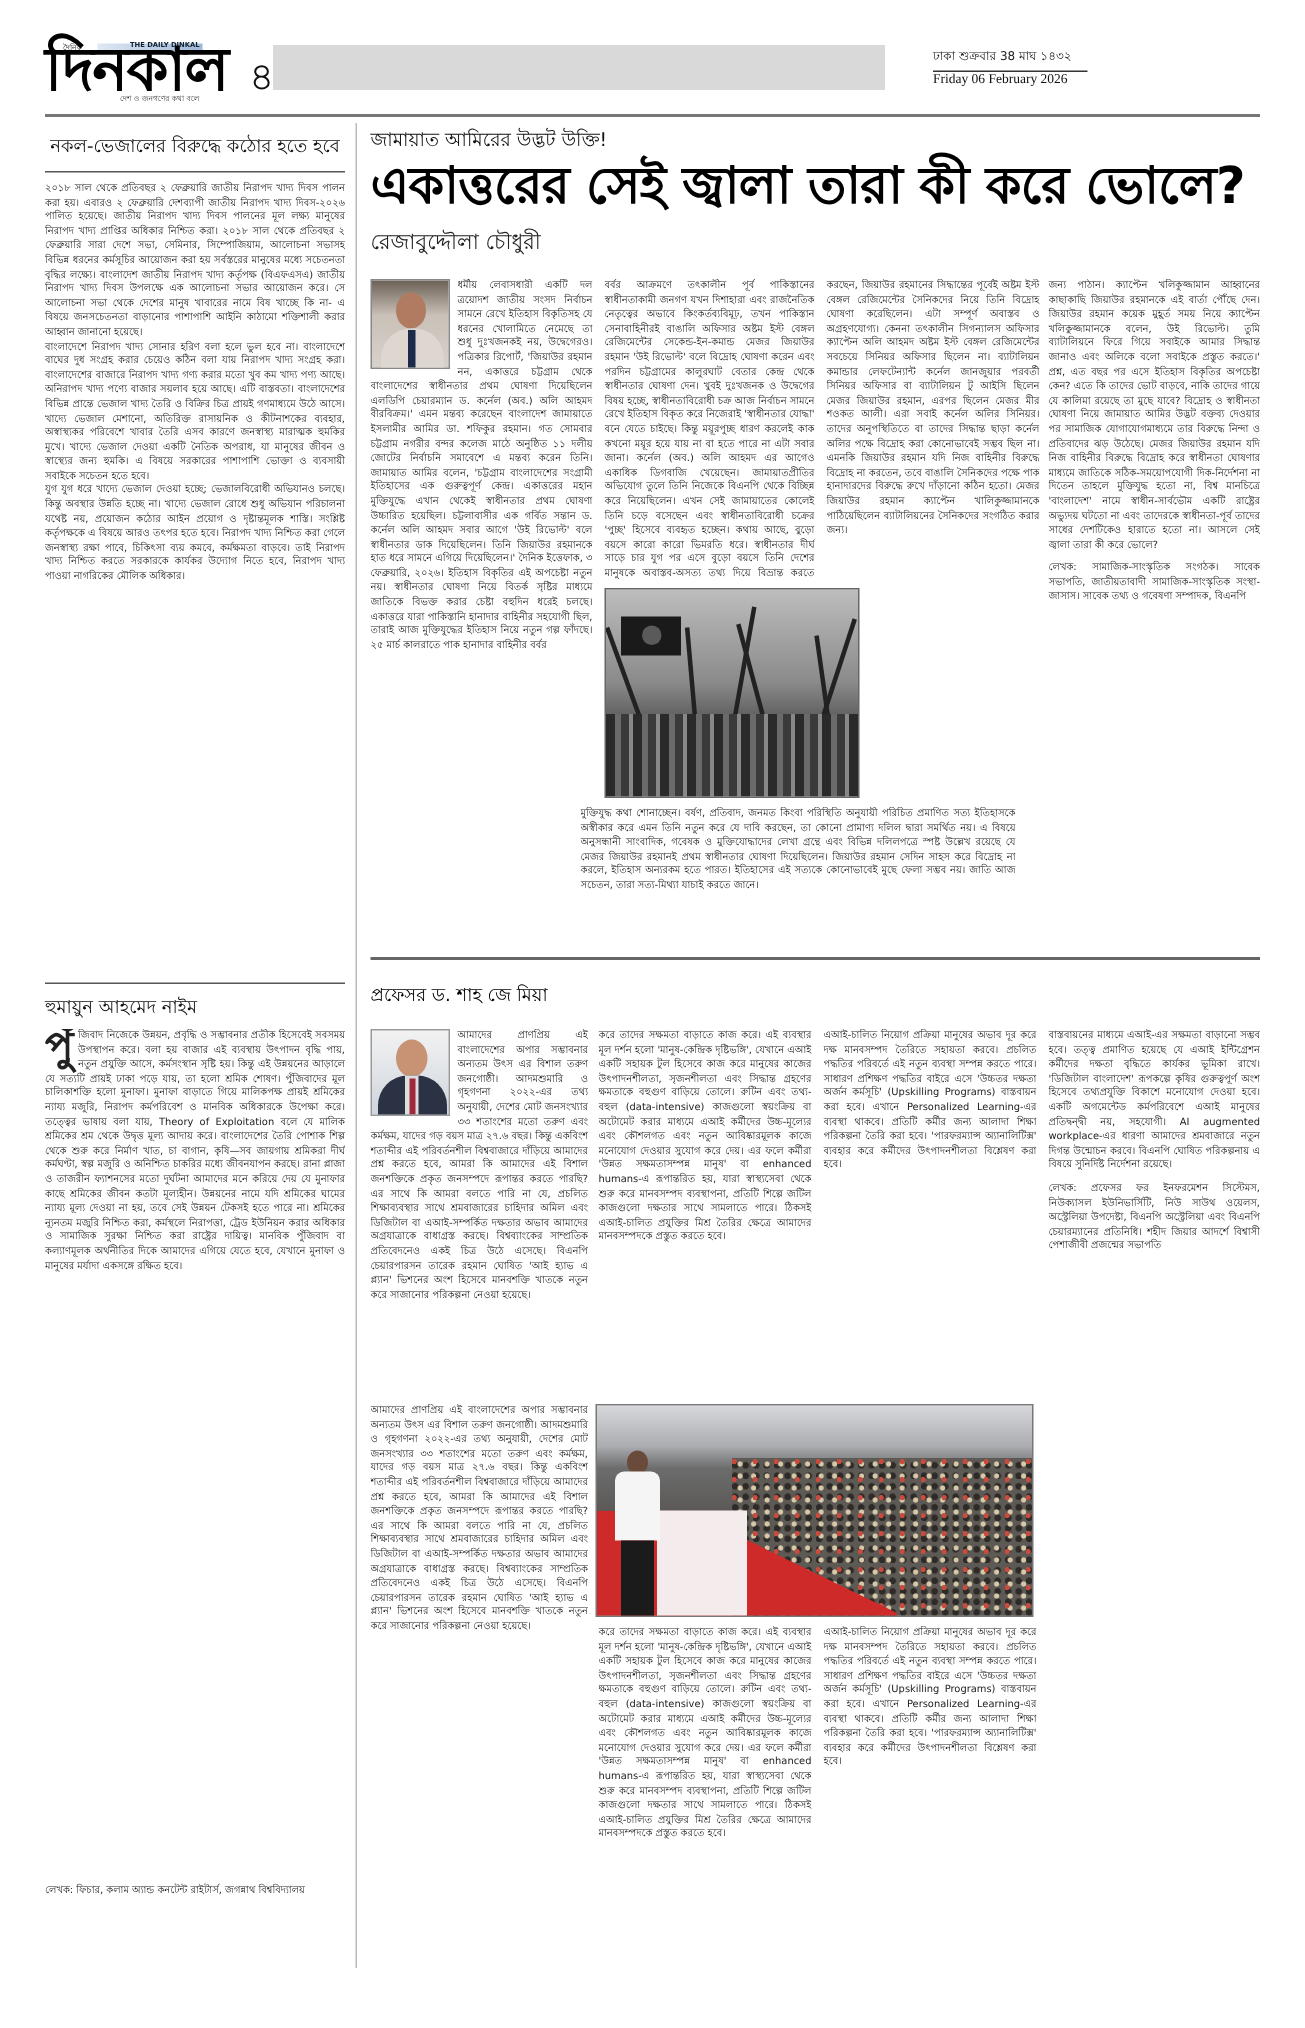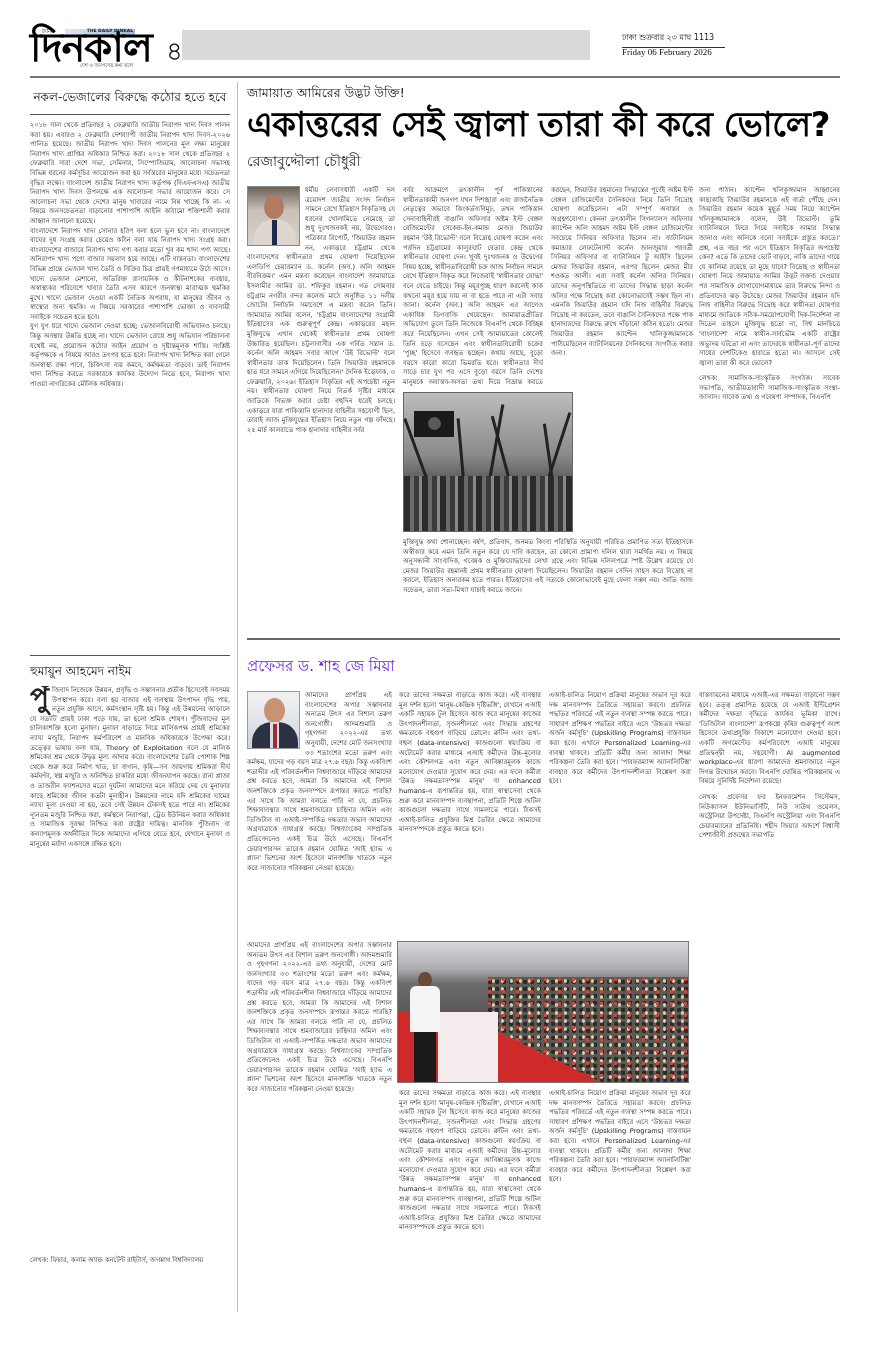--- a/index.html
+++ b/index.html
@@ -51,21 +51,21 @@
   .war-photo { position: absolute; left: 242px; top: 206px; width: 170px; height: 140px; background: linear-gradient(180deg, #bdbdbd 0%, #8a8a8a 45%, #4a4a4a 70%, #6d6d6d 100%); border: 1px solid #666; overflow: hidden; }
   .flag { position: absolute; left: 10px; top: 18px; width: 40px; height: 26px; background: #1a1a1a; }
   .flag i { position: absolute; left: 14px; top: 6px; width: 13px; height: 13px; border-radius: 50%; background: #5a5a5a; }
   .rifle { position: absolute; width: 3px; background: #222; transform-origin: bottom; }
   .crowd { position: absolute; left: 0; bottom: 0; width: 100%; height: 55px; background: repeating-linear-gradient(90deg, #2a2a2a 0 6px, #6a6a6a 6px 10px, #3a3a3a 10px 15px, #888 15px 18px); }
   .a1-rule { position: absolute; left: 247px; top: 638px; width: 593px; height: 1.5px; background: #666; }
 
   
   .a2 { position: absolute; left: 247px; top: 648px; width: 593px; }
   .a2-title { font-size: 30px; font-weight: bold; line-height: 40px; letter-spacing: -0.5px; color: #000; }
-  .a2-author { font-size: 15px; margin-top: 6px; color: #6d28d9; }
+  .a2-author { font-size: 12px; margin-top: 6px; color: #000000; }
   .a2-cols { position: relative; margin-top: 12px; height: 620px; }
   .photo-author2 { position: absolute; left: 0; top: 0; width: 53px; height: 58px; background: linear-gradient(180deg, #f2f2f2, #cfd5dd); border: 1px solid #999; overflow: hidden; }
   .photo-author2 .face { position: absolute; left: 16px; top: 6px; width: 21px; height: 25px; border-radius: 50%; background: #c89274; }
   .photo-author2 .suit { position: absolute; left: 4px; top: 30px; width: 46px; height: 30px; border-radius: 20px 20px 0 0; background: #2b3244; }
   .photo-author2 .shirt { position: absolute; left: 22px; top: 30px; width: 9px; height: 28px; background: #ddd; }
   .photo-author2 .tie { position: absolute; left: 25px; top: 32px; width: 4px; height: 24px; background: #a0283a; }
   .rally-photo { position: absolute; left: 149px; top: 250px; width: 292px; height: 142px; background: linear-gradient(180deg, #c7c9ce 0%, #b2b4b8 18%, #6c6c6c 30%, #54504d 60%, #4a4642 100%); border: 1px solid #777; overflow: hidden; }
   .rally-crowd { position: absolute; left: 90px; top: 35px; width: 210px; height: 110px; background:
      radial-gradient(circle at 10% 20%, #c84b3e 1.5px, transparent 2px) 0 0/14px 12px,
      radial-gradient(circle at 60% 50%, #d7c8a8 1.5px, transparent 2px) 0 0/9px 8px,
@@ -85,21 +85,21 @@
   <div class="logo">
     <span class="logo-small">দৈনিক</span>
     <div class="logo-band">
         <span>THE DAILY DINKAL</span>
       </div>
     <span class="logo-main">দিনকাল</span>
     <span class="logo-tag">দেশ ও জনগণের কথা বলে</span>
   </div>
   <span class="page-num">৪</span>
   <div class="grey-bar"></div>
-  <div class="date-bn">ঢাকা শুক্রবার ২৩ মাঘ 1113</div>
+  <div class="date-bn">ঢাকা শুক্রবার 38 মাঘ ১৪৩২</div>
   <div class="date-en">Friday 06 February 2026</div>
 </div>
 <div class="mast-rule"></div>
 
 <div class="left-col">
   <div class="lh2">নকল-ভেজালের বিরুদ্ধে কঠোর হতে হবে</div>
   <div class="body-text left-body">
     <p>২০১৮ সাল থেকে প্রতিবছর ২ ফেব্রুয়ারি জাতীয় নিরাপদ খাদ্য দিবস পালন করা হয়। এবারও ২ ফেব্রুয়ারি দেশব্যাপী জাতীয় নিরাপদ খাদ্য দিবস-২০২৬ পালিত হয়েছে। জাতীয় নিরাপদ খাদ্য দিবস পালনের মূল লক্ষ্য মানুষের নিরাপদ খাদ্য প্রাপ্তির অধিকার নিশ্চিত করা। ২০১৮ সাল থেকে প্রতিবছর ২ ফেব্রুয়ারি সারা দেশে সভা, সেমিনার, সিম্পোজিয়াম, আলোচনা সভাসহ বিভিন্ন ধরনের কর্মসূচির আয়োজন করা হয় সর্বস্তরের মানুষের মধ্যে সচেতনতা বৃদ্ধির লক্ষ্যে। বাংলাদেশ জাতীয় নিরাপদ খাদ্য কর্তৃপক্ষ (বিএফএসএ) জাতীয় নিরাপদ খাদ্য দিবস উপলক্ষে এক আলোচনা সভার আয়োজন করে। সে আলোচনা সভা থেকে দেশের মানুষ খাবারের নামে বিষ খাচ্ছে কি না- এ বিষয়ে জনসচেতনতা বাড়ানোর পাশাপাশি আইনি কাঠামো শক্তিশালী করার আহ্বান জানানো হয়েছে।</p>
     <p>বাংলাদেশে নিরাপদ খাদ্য সোনার হরিণ বলা হলে ভুল হবে না। বাংলাদেশে বাঘের দুধ সংগ্রহ করার চেয়েও কঠিন বলা যায় নিরাপদ খাদ্য সংগ্রহ করা। বাংলাদেশের বাজারে নিরাপদ খাদ্য গণ্য করার মতো খুব কম খাদ্য পণ্য আছে। অনিরাপদ খাদ্য পণ্যে বাজার সয়লাব হয়ে আছে। এটি বাস্তবতা। বাংলাদেশের বিভিন্ন প্রান্তে ভেজাল খাদ্য তৈরি ও বিক্রির চিত্র প্রায়ই গণমাধ্যমে উঠে আসে। খাদ্যে ভেজাল মেশানো, অতিরিক্ত রাসায়নিক ও কীটনাশকের ব্যবহার, অস্বাস্থ্যকর পরিবেশে খাবার তৈরি এসব কারণে জনস্বাস্থ্য মারাত্মক হুমকির মুখে। খাদ্যে ভেজাল দেওয়া একটি নৈতিক অপরাধ, যা মানুষের জীবন ও স্বাস্থ্যের জন্য হুমকি। এ বিষয়ে সরকারের পাশাপাশি ভোক্তা ও ব্যবসায়ী সবাইকে সচেতন হতে হবে।</p>
     <p>যুগ যুগ ধরে খাদ্যে ভেজাল দেওয়া হচ্ছে; ভেজালবিরোধী অভিযানও চলছে। কিন্তু অবস্থার উন্নতি হচ্ছে না। খাদ্যে ভেজাল রোধে শুধু অভিযান পরিচালনা যথেষ্ট নয়, প্রয়োজন কঠোর আইন প্রয়োগ ও দৃষ্টান্তমূলক শাস্তি। সংশ্লিষ্ট কর্তৃপক্ষকে এ বিষয়ে আরও তৎপর হতে হবে। নিরাপদ খাদ্য নিশ্চিত করা গেলে জনস্বাস্থ্য রক্ষা পাবে, চিকিৎসা ব্যয় কমবে, কর্মক্ষমতা বাড়বে। তাই নিরাপদ খাদ্য নিশ্চিত করতে সরকারকে কার্যকর উদ্যোগ নিতে হবে, নিরাপদ খাদ্য পাওয়া নাগরিকের মৌলিক অধিকার।</p>
@@ -138,21 +138,21 @@
           <i></i>
         </div>
       <div class="rifle" style="left:30px; top:20px; height:90px; transform:rotate(-20deg);"></div>
       <div class="rifle" style="left:60px; top:25px; height:85px; transform:rotate(-5deg);"></div>
       <div class="rifle" style="left:80px; top:10px; height:100px; transform:rotate(10deg);"></div>
       <div class="rifle" style="left:110px; top:20px; height:90px; transform:rotate(-15deg);"></div>
       <div class="rifle" style="left:135px; top:15px; height:95px; transform:rotate(18deg);"></div>
       <div class="rifle" style="left:150px; top:30px; height:80px; transform:rotate(-8deg);"></div>
       <div class="crowd"></div>
     </div>
-    <div class="col body-text" style="left:156px; top:352px; width:290px; height:116px;">
+    <div class="col body-text" style="left:140px; top:352px; width:290px; height:116px;">
       <span>মুক্তিযুদ্ধ কথা শোনাচ্ছেন। বর্ষণ, প্রতিবাদ, জনমত কিংবা পরিস্থিতি অনুযায়ী পরিচিত প্রমাণিত সত্য ইতিহাসকে অস্বীকার করে এমন তিনি নতুন করে যে দাবি করছেন, তা কোনো প্রামাণ্য দলিল দ্বারা সমর্থিত নয়। এ বিষয়ে অনুসন্ধানী সাংবাদিক, গবেষক ও মুক্তিযোদ্ধাদের লেখা গ্রন্থে এবং বিভিন্ন দলিলপত্রে স্পষ্ট উল্লেখ রয়েছে যে মেজর জিয়াউর রহমানই প্রথম স্বাধীনতার ঘোষণা দিয়েছিলেন। জিয়াউর রহমান সেদিন সাহস করে বিদ্রোহ না করলে, ইতিহাস অন্যরকম হতে পারত। ইতিহাসের এই সত্যকে কোনোভাবেই মুছে ফেলা সম্ভব নয়। জাতি আজ সচেতন, তারা সত্য-মিথ্যা যাচাই করতে জানে।</span>
     </div>
     <div class="col body-text" style="left:304px; top:0; width:142px; height:200px;">
       <span>করছেন, জিয়াউর রহমানের সিদ্ধান্তের পূর্বেই অষ্টম ইস্ট বেঙ্গল রেজিমেন্টের সৈনিকদের নিয়ে তিনি বিদ্রোহ ঘোষণা করেছিলেন। এটা সম্পূর্ণ অবাস্তব ও অগ্রহণযোগ্য। কেননা তৎকালীন সিগন্যালস অফিসার ক্যাপ্টেন অলি আহমদ অষ্টম ইস্ট বেঙ্গল রেজিমেন্টের সবচেয়ে সিনিয়র অফিসার ছিলেন না। ব্যাটালিয়ন কমান্ডার লেফটেন্যান্ট কর্নেল জানজুয়ার পরবর্তী সিনিয়র অফিসার বা ব্যাটালিয়ন টু আইসি ছিলেন মেজর জিয়াউর রহমান, এরপর ছিলেন মেজর মীর শওকত আলী। এরা সবাই কর্নেল অলির সিনিয়র। তাদের অনুপস্থিতিতে বা তাদের সিদ্ধান্ত ছাড়া কর্নেল অলির পক্ষে বিদ্রোহ করা কোনোভাবেই সম্ভব ছিল না। এমনকি জিয়াউর রহমান যদি নিজ বাহিনীর বিরুদ্ধে বিদ্রোহ না করতেন, তবে বাঙালি সৈনিকদের পক্ষে পাক হানাদারদের বিরুদ্ধে রুখে দাঁড়ানো কঠিন হতো। মেজর জিয়াউর রহমান ক্যাপ্টেন খালিকুজ্জামানকে পাঠিয়েছিলেন ব্যাটালিয়নের সৈনিকদের সংগঠিত করার জন্য।</span>
     </div>
     <div class="col body-text" style="left:452px; top:0; width:141px; height:468px;">
       <span>জন্য পাঠান। ক্যাপ্টেন খলিকুজ্জামান আহ্বানের কাছাকাছি জিয়াউর রহমানকে এই বার্তা পৌঁছে দেন। জিয়াউর রহমান কয়েক মুহূর্ত সময় নিয়ে ক্যাপ্টেন খলিকুজ্জামানকে বলেন, উই রিভোল্ট। তুমি ব্যাটালিয়নে ফিরে গিয়ে সবাইকে আমার সিদ্ধান্ত জানাও এবং অলিকে বলো সবাইকে প্রস্তুত করতে।' প্রশ্ন, এত বছর পর এসে ইতিহাস বিকৃতির অপচেষ্টা কেন? এতে কি তাদের ভোট বাড়বে, নাকি তাদের গায়ে যে কালিমা রয়েছে তা মুছে যাবে? বিদ্রোহ ও স্বাধীনতা ঘোষণা নিয়ে জামায়াত আমির উদ্ভট বক্তব্য দেওয়ার পর সামাজিক যোগাযোগমাধ্যমে তার বিরুদ্ধে নিন্দা ও প্রতিবাদের ঝড় উঠেছে। মেজর জিয়াউর রহমান যদি নিজ বাহিনীর বিরুদ্ধে বিদ্রোহ করে স্বাধীনতা ঘোষণার মাধ্যমে জাতিকে সঠিক-সময়োপযোগী দিক-নির্দেশনা না দিতেন তাহলে মুক্তিযুদ্ধ হতো না, বিশ্ব মানচিত্রে 'বাংলাদেশ' নামে স্বাধীন-সার্বভৌম একটি রাষ্ট্রের অভ্যুদয় ঘটতো না এবং তাদেরকে স্বাধীনতা-পূর্ব তাদের সাধের দেশটিকেও হারাতে হতো না। আসলে সেই জ্বালা তারা কী করে ভোলে?</span>
       <div style="margin-top:6px;">লেখক: সামাজিক-সাংস্কৃতিক সংগঠক। সাবেক সভাপতি, জাতীয়তাবাদী সামাজিক-সাংস্কৃতিক সংস্থা-জাসাস। সাবেক তথ্য ও গবেষণা সম্পাদক, বিএনপি</div>
     </div>
   </div>

